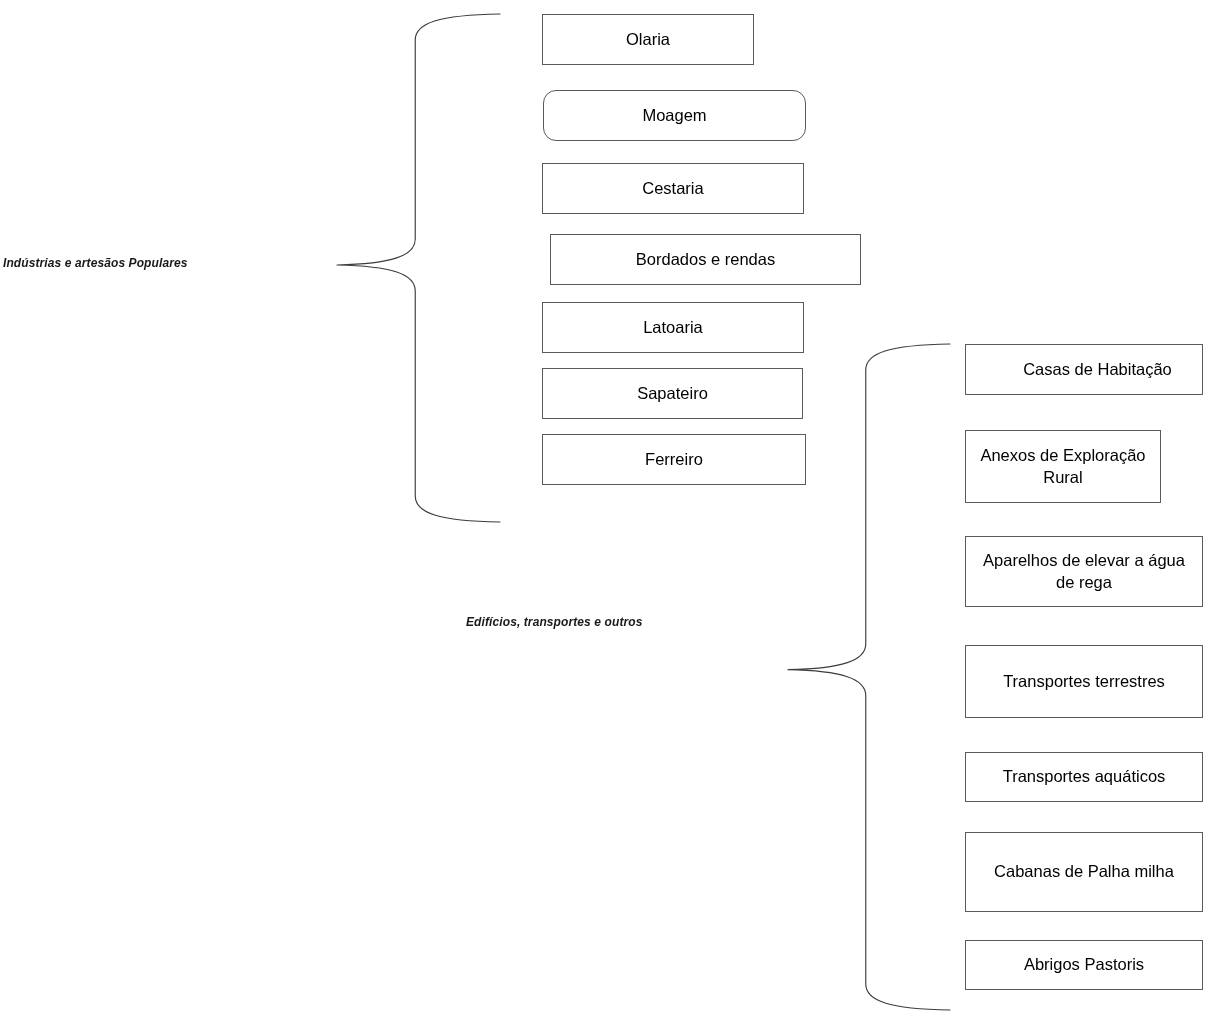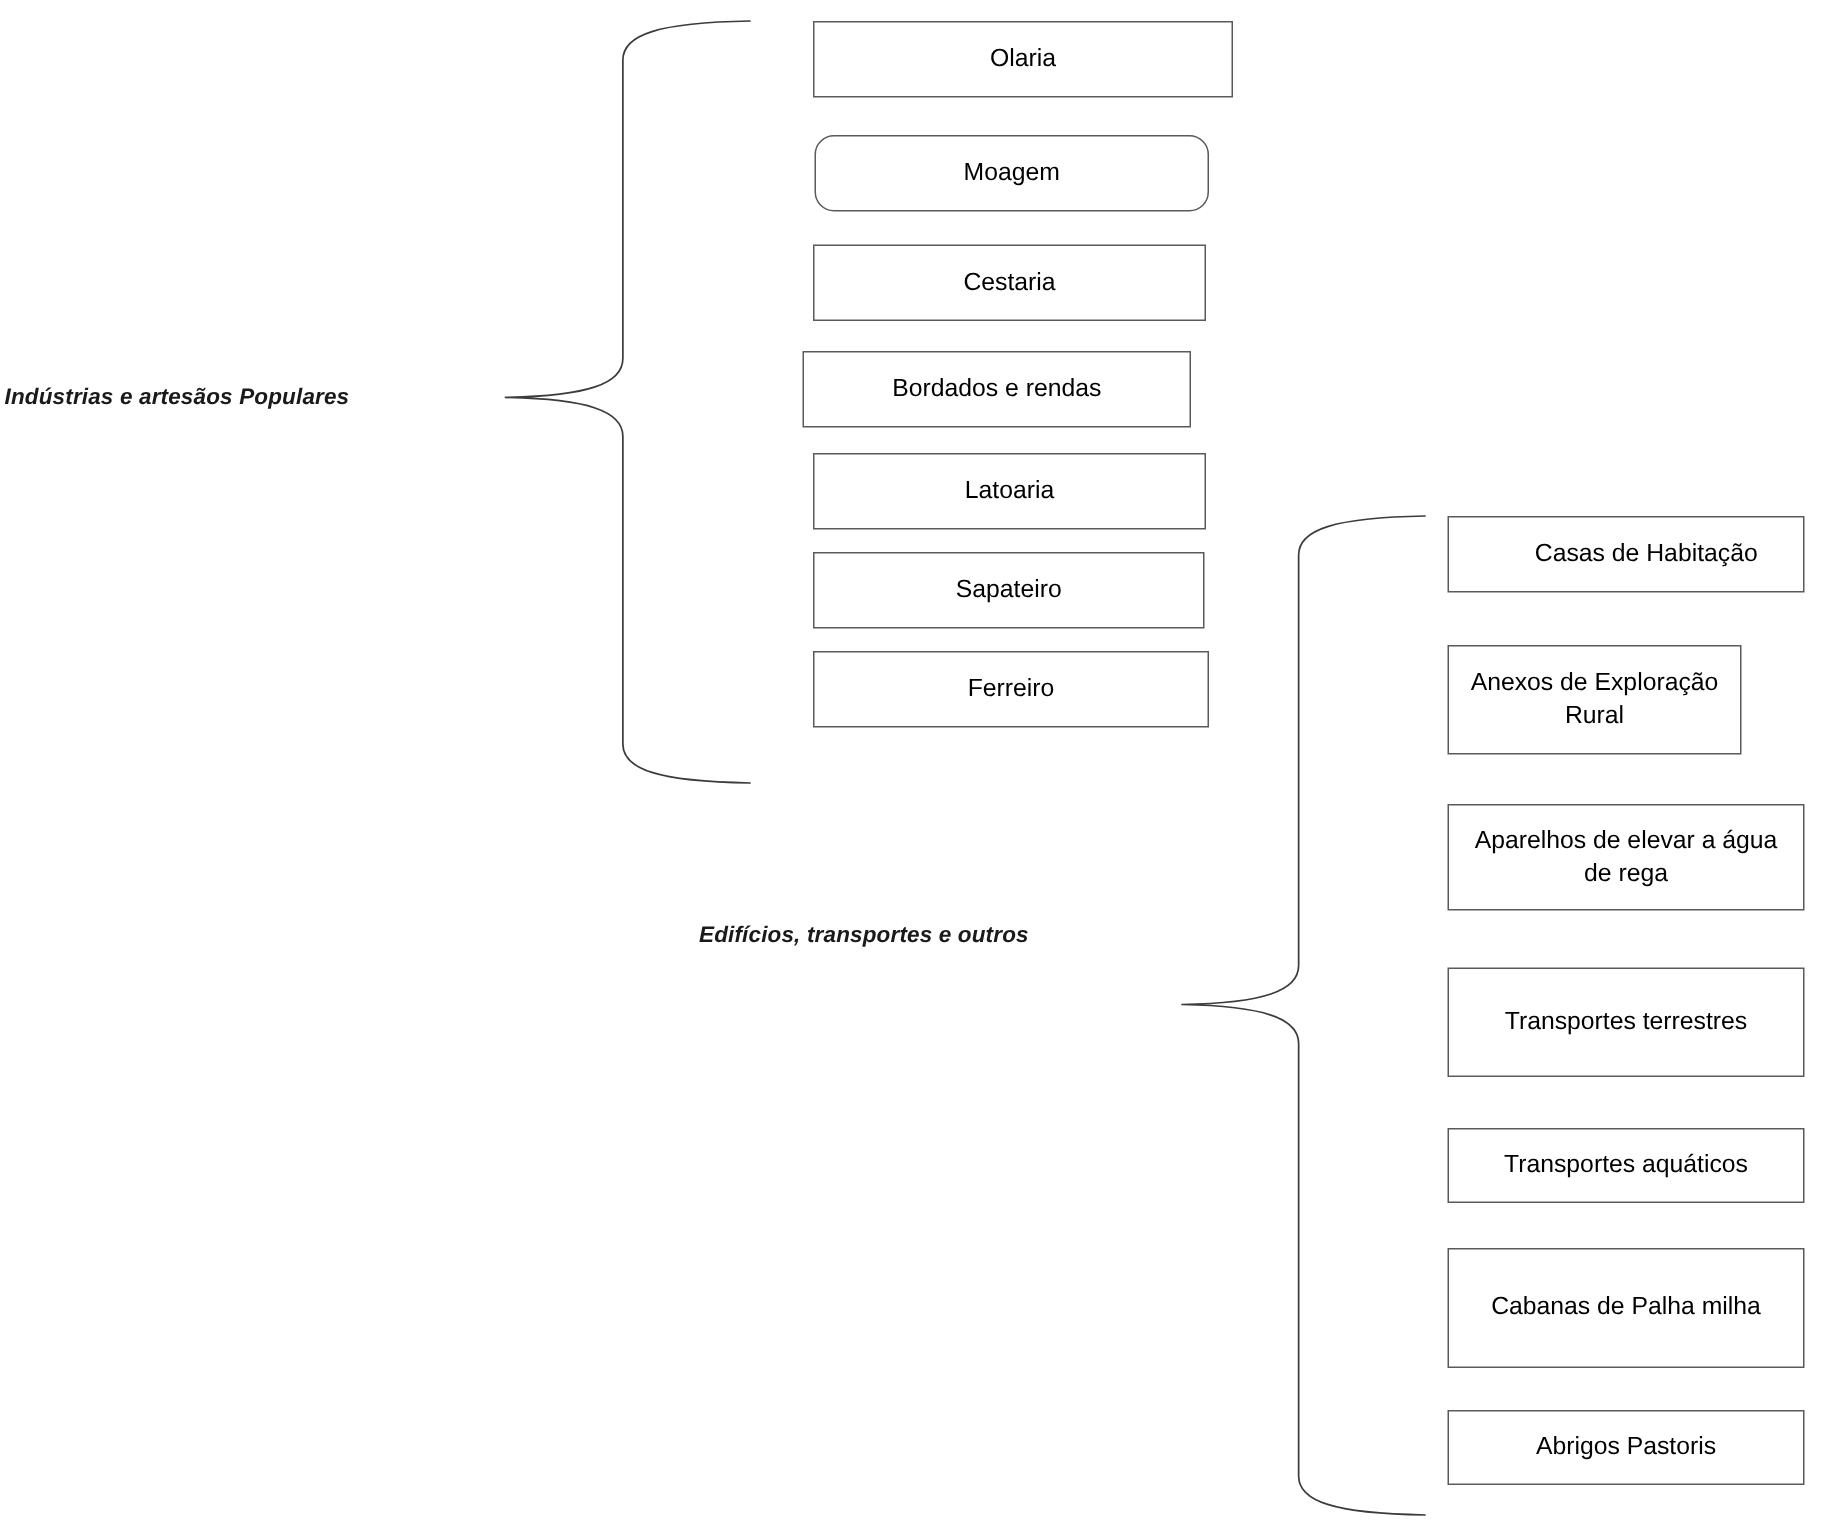--- a/index.html
+++ b/index.html
@@ -13,21 +13,21 @@
     height: 1017px;
     background: #ffffff;
     overflow: hidden;
     font-family: "Liberation Sans", sans-serif;
   }
   .group-label {
     position: absolute;
     font-family: "Liberation Sans", sans-serif;
     font-weight: bold;
     font-style: italic;
-    font-size: 15px;
+    font-size: 12px;
     color: #1a1a1a;
     white-space: nowrap;
     letter-spacing: 0.1px;
   }
   .node-box {
     position: absolute;
     box-sizing: border-box;
     border: 1px solid #5a5a5a;
     background: #ffffff;
     display: flex;
@@ -54,24 +54,24 @@
   }
 </style>
 </head>
 <body>
 
 <div id="canvas">
     <div class="group-label" style="left: 3px; top: 256px;">Indústrias e artesãos Populares</div>
     <svg class="brace-svg" width="167" height="512" viewBox="337 14 167 512" style="left: 337px; top: 14px;">
       <path class="brace-path" d="M 500 14 C 438.64 15, 415.24 23.1, 415.24 40 L 415.24 238.952 C 415.24 255.852, 391.84000000000003 263.952, 337 264.952 C 391.84000000000003 265.952, 415.24 274.052, 415.24 290.952 L 415.24 496 C 415.24 512.9, 438.64 521, 500 522"></path>
     </svg>
-    <div class="node-box" style="left: 542px; top: 14px; width: 280px; height: 51px;">Olaria</div>
+    <div class="node-box" style="left: 542px; top: 14px; width: 212px; height: 51px;">Olaria</div>
     <div class="node-box" style="left: 543px; top: 90px; width: 263px; height: 51px; border-radius: 13px;">Moagem</div>
     <div class="node-box" style="left: 542px; top: 163px; width: 262px; height: 51px;">Cestaria</div>
-    <div class="node-box" style="left: 535px; top: 234px; width: 259px; height: 51px; text-align: right;">Bordados e rendas</div>
+    <div class="node-box" style="left: 550px; top: 234px; width: 311px; height: 51px; text-align: right;">Bordados e rendas</div>
     <div class="node-box" style="left: 542px; top: 368px; width: 261px; height: 51px;">Sapateiro</div>
     <div class="node-box" style="left: 542px; top: 302px; width: 262px; height: 51px;">Latoaria</div>
     <div class="node-box" style="left: 542px; top: 434px; width: 264px; height: 51px;">Ferreiro</div>
     <div class="group-label" style="left: 466px; top: 615px;">Edifícios, transportes e outros</div>
     <svg class="brace-svg" width="166" height="670" viewBox="788 344 166 670" style="left: 788px; top: 344px;">
       <path class="brace-path" d="M 950 344 C 889.16 345, 865.76 353.1, 865.76 370 L 865.76 643.674 C 865.76 660.574, 842.36 668.674, 788 669.674 C 842.36 670.674, 865.76 678.774, 865.76 695.674 L 865.76 984 C 865.76 1000.9, 889.16 1009, 950 1010"></path>
     </svg>
     <div class="node-box" style="left: 965px; top: 344px; width: 238px; height: 51px; padding-left: 33px;">Casas de Habitação</div>
     <div class="node-box" style="left: 965px; top: 430px; width: 196px; height: 73px;">Anexos de Exploração Rural</div>
     <div class="node-box" style="left: 965px; top: 536px; width: 238px; height: 71px;">Aparelhos de elevar a água de rega</div>

